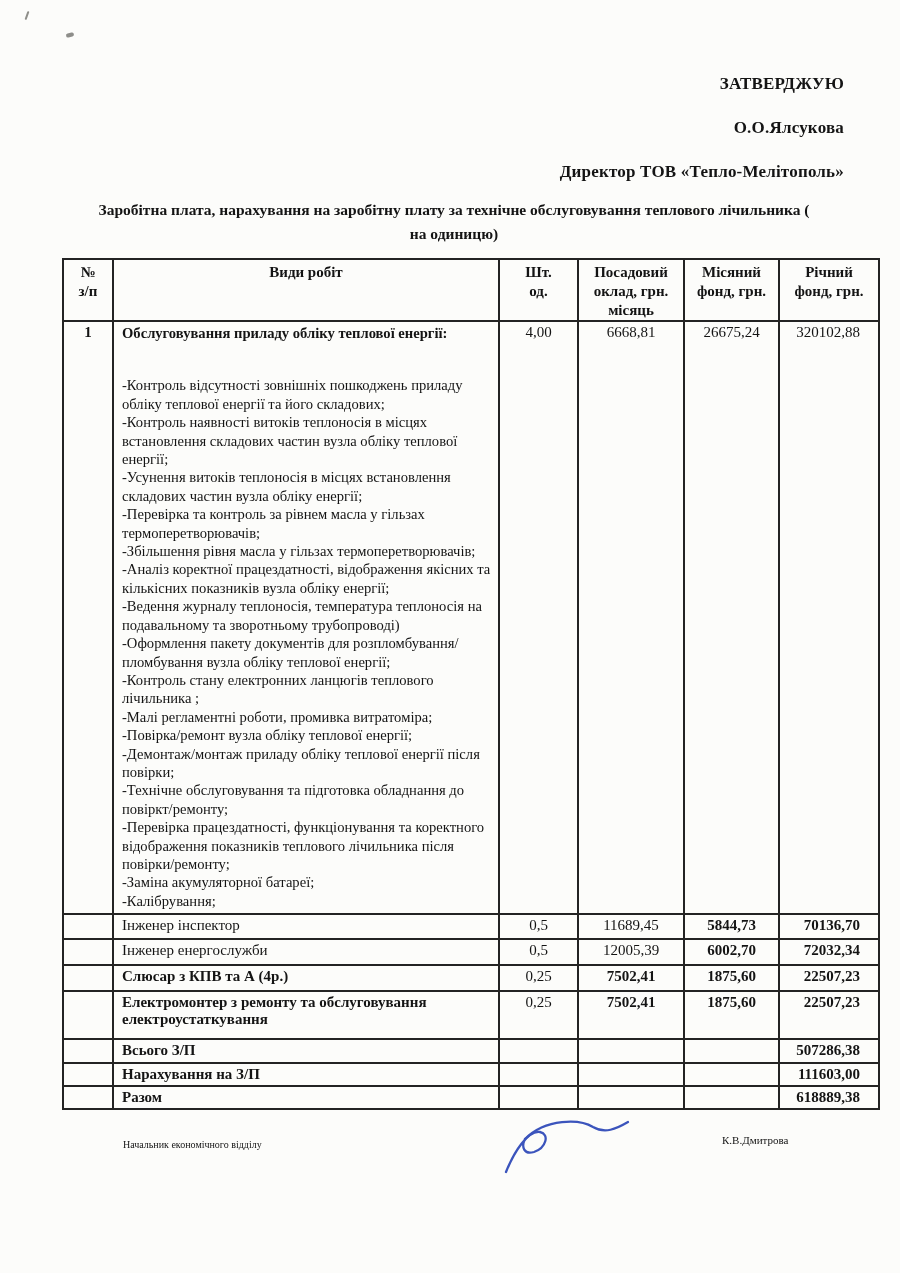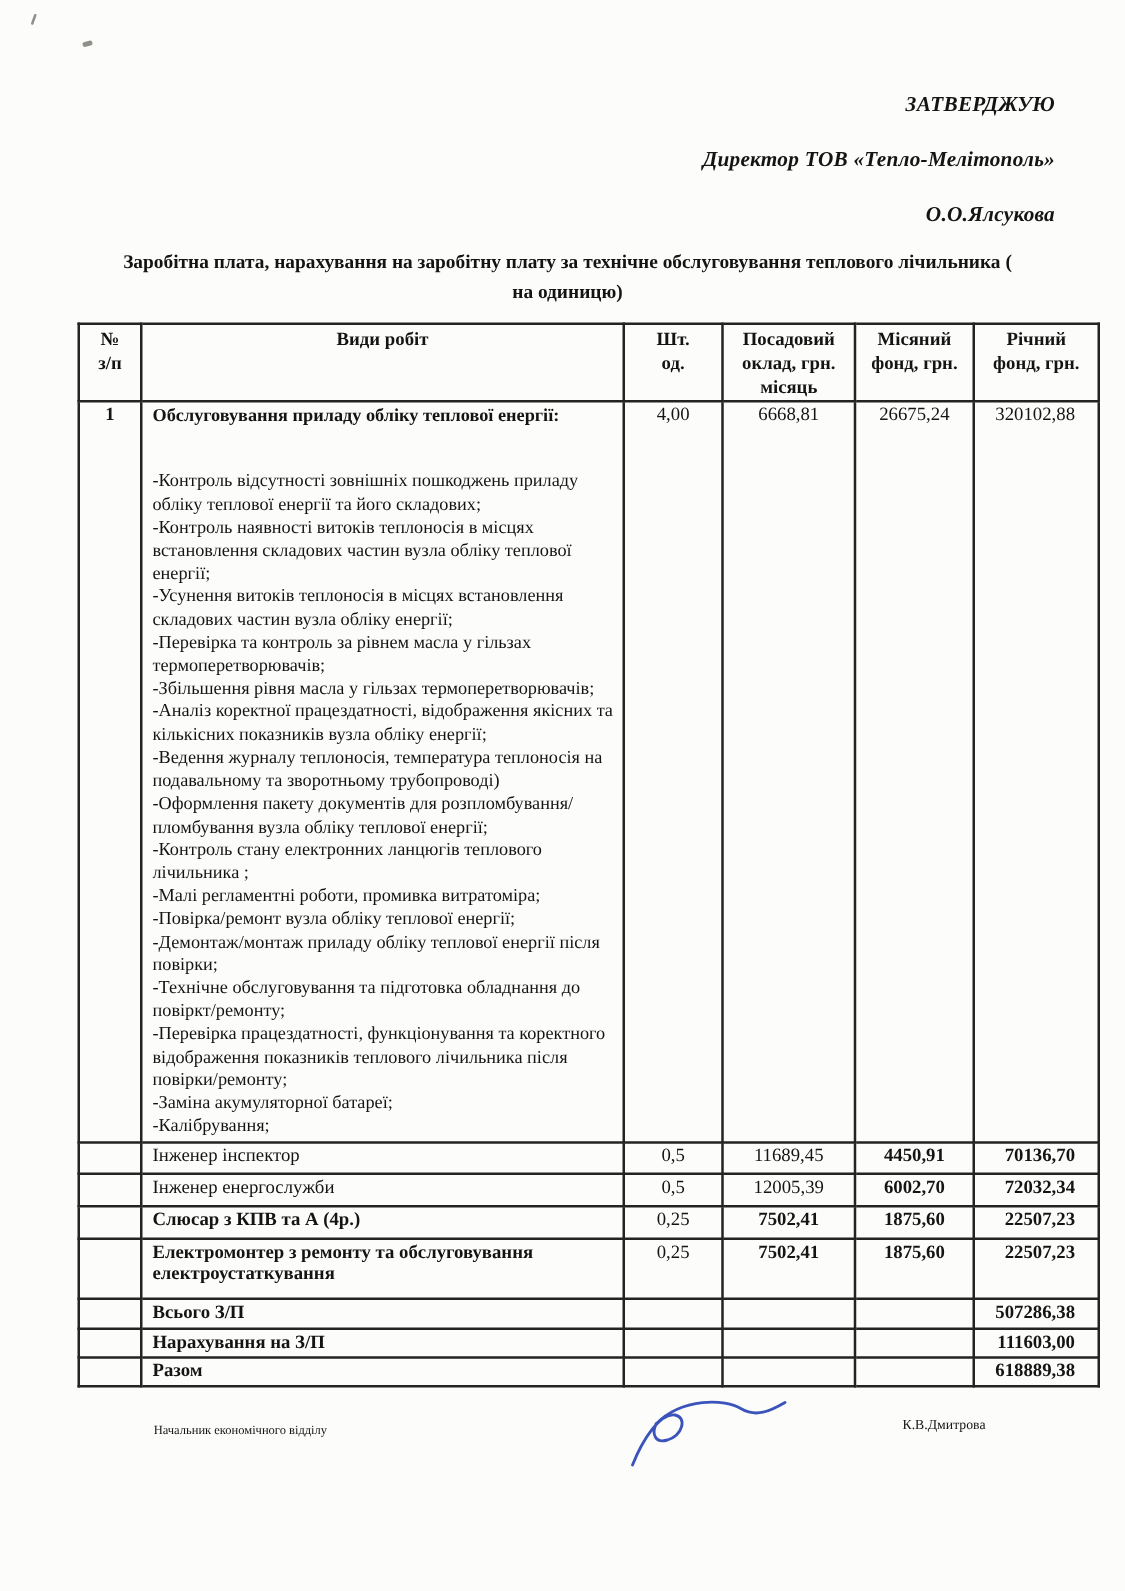--- a/index.html
+++ b/index.html
@@ -8,21 +8,21 @@
     background:#fcfcfa; color:#141414; overflow:hidden;
     font-family:"Liberation Serif", serif;
   }
   
   .pen-mark-1 { position:absolute; left:26px; top:11px; width:2px; height:9px;
     background:#55544f; transform:rotate(20deg); opacity:.65; border-radius:1px; }
   .pen-mark-2 { position:absolute; left:66px; top:33px; width:8px; height:4px;
     background:#45443f; transform:rotate(-14deg); opacity:.6; border-radius:2px; }
 
   .approval { position:absolute; top:74px; right:56px; text-align:right; font-weight:bold; }
-  .approval .appr-line { font-size:17px; line-height:20px; margin-bottom:24px; letter-spacing:.2px;font-style:italic; }
+  .approval .appr-line { font-size:17px; line-height:20px; margin-bottom:24px; letter-spacing:.2px; }
   .approval .appr-line:last-child { margin-bottom:0; }
 
   .doc-title {
     position:absolute; top:198px; left:89px; width:730px;
     text-align:center; font-weight:bold; font-size:15.5px; line-height:23.5px;
   }
 
   table.doc-table {
     position:absolute; top:258px; left:62px; width:816px;
     border-collapse:collapse; table-layout:fixed;
@@ -50,22 +50,22 @@
 </head>
 <body>
 
 <div class="page">
 
   <div class="pen-mark-1"></div>
   <div class="pen-mark-2"></div>
 
   <div class="approval">
     <div class="appr-line">ЗАТВЕРДЖУЮ</div>
+    <div class="appr-line">О.О.Ялсукова</div>
     <div class="appr-line">Директор ТОВ «Тепло-Мелітополь»</div>
-    <div class="appr-line">О.О.Ялсукова</div>
   </div>
 
   <div class="doc-title">Заробітна плата, нарахування на заробітну плату за технічне обслуговування теплового лічильника ( на одиницю)</div>
 
   <table class="doc-table">
     <colgroup>
       <col style="width:50px">
         <col style="width:386px">
         <col style="width:79px">
       <col style="width:106px">
@@ -117,21 +117,21 @@
         <td class="c-salary">6668,81</td>
         <td class="c-monthly">26675,24</td>
         <td class="c-yearly">320102,88</td>
       </tr>
 
       <tr style="height:25px">
         <td class="c-num"></td>
         <td class="c-works">Інженер інспектор</td>
         <td class="c-qty">0,5</td>
         <td class="c-salary">11689,45</td>
-        <td class="c-monthly bold">4450,91</td>
+        <td class="c-monthly bold">5844,73</td>
         <td class="c-yearly bold">70136,70</td>
       </tr>
 
       <tr style="height:26px">
         <td class="c-num"></td>
         <td class="c-works">Інженер енергослужби</td>
         <td class="c-qty">0,5</td>
         <td class="c-salary">12005,39</td>
         <td class="c-monthly bold">6002,70</td>
         <td class="c-yearly bold">72032,34</td>

